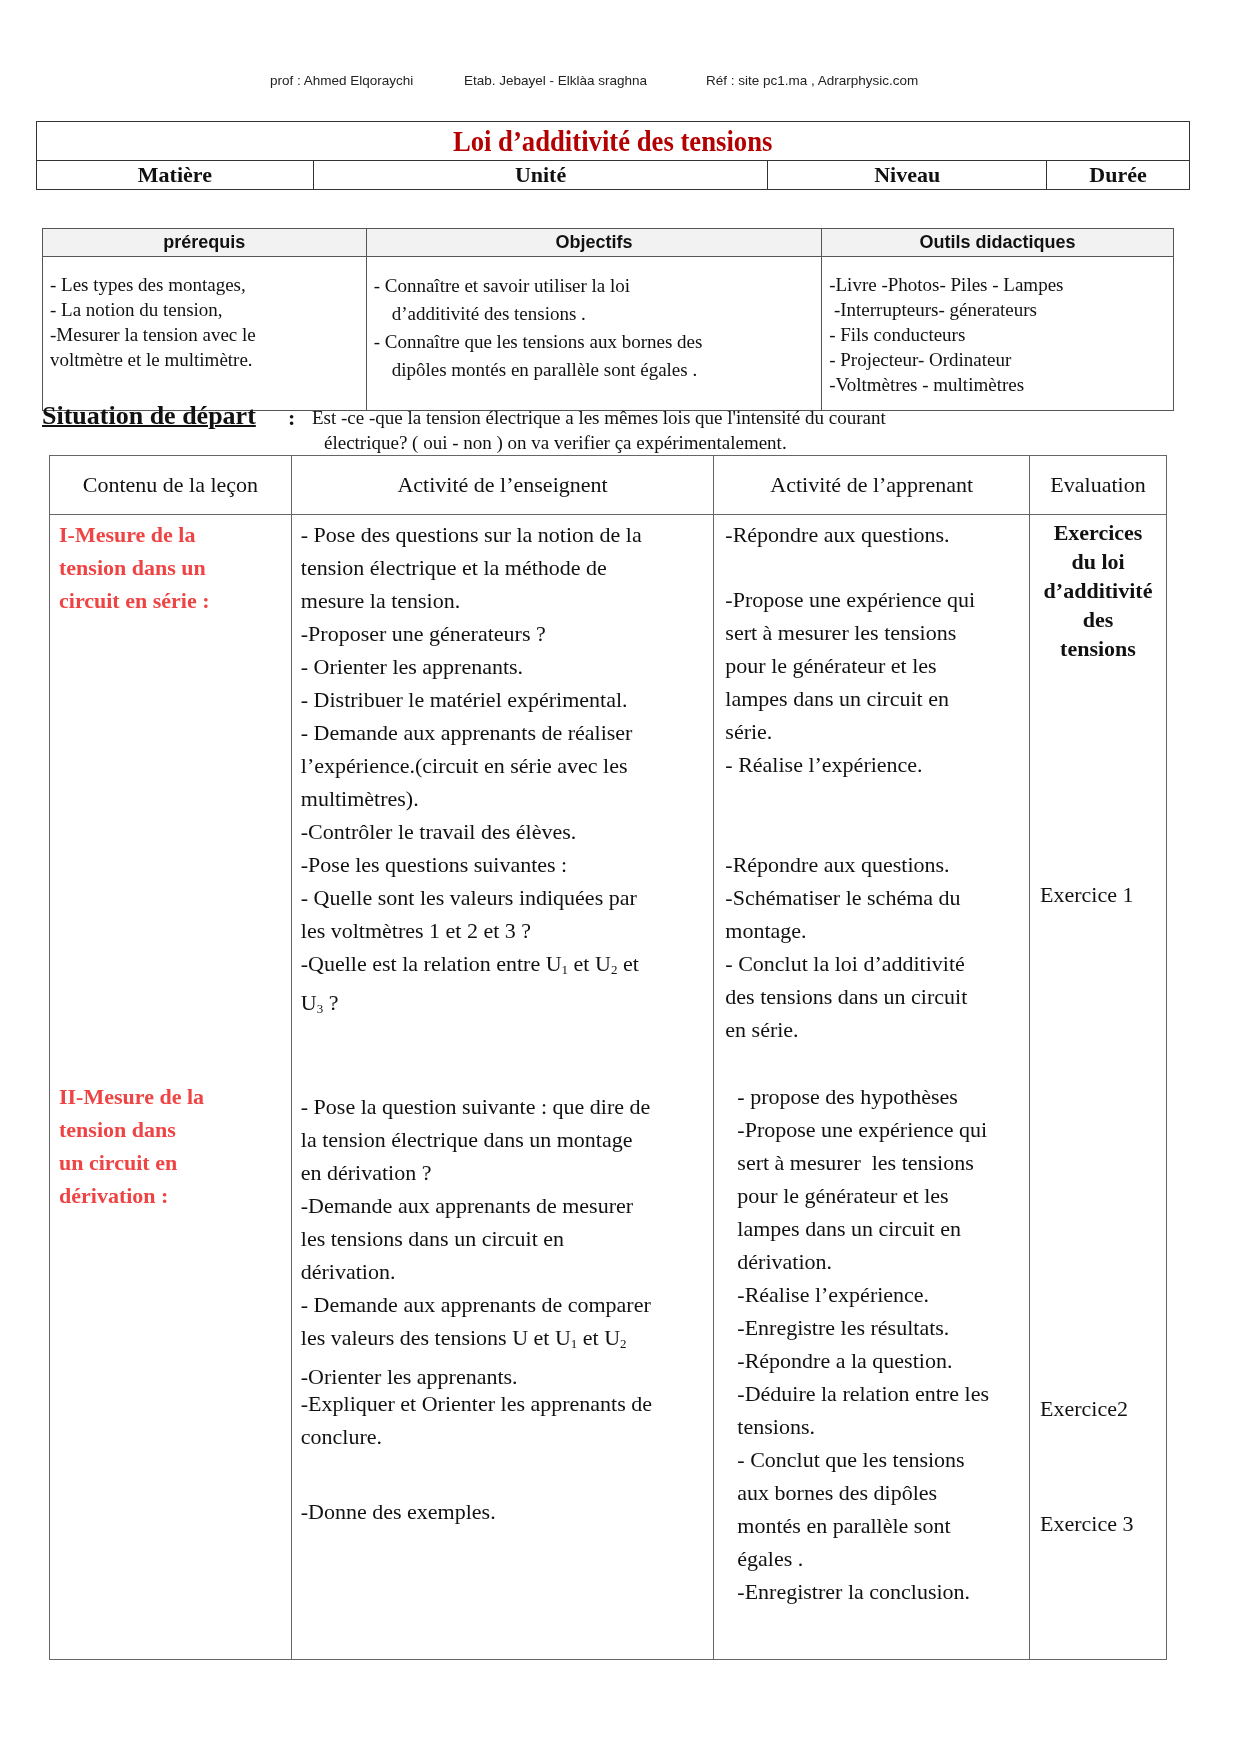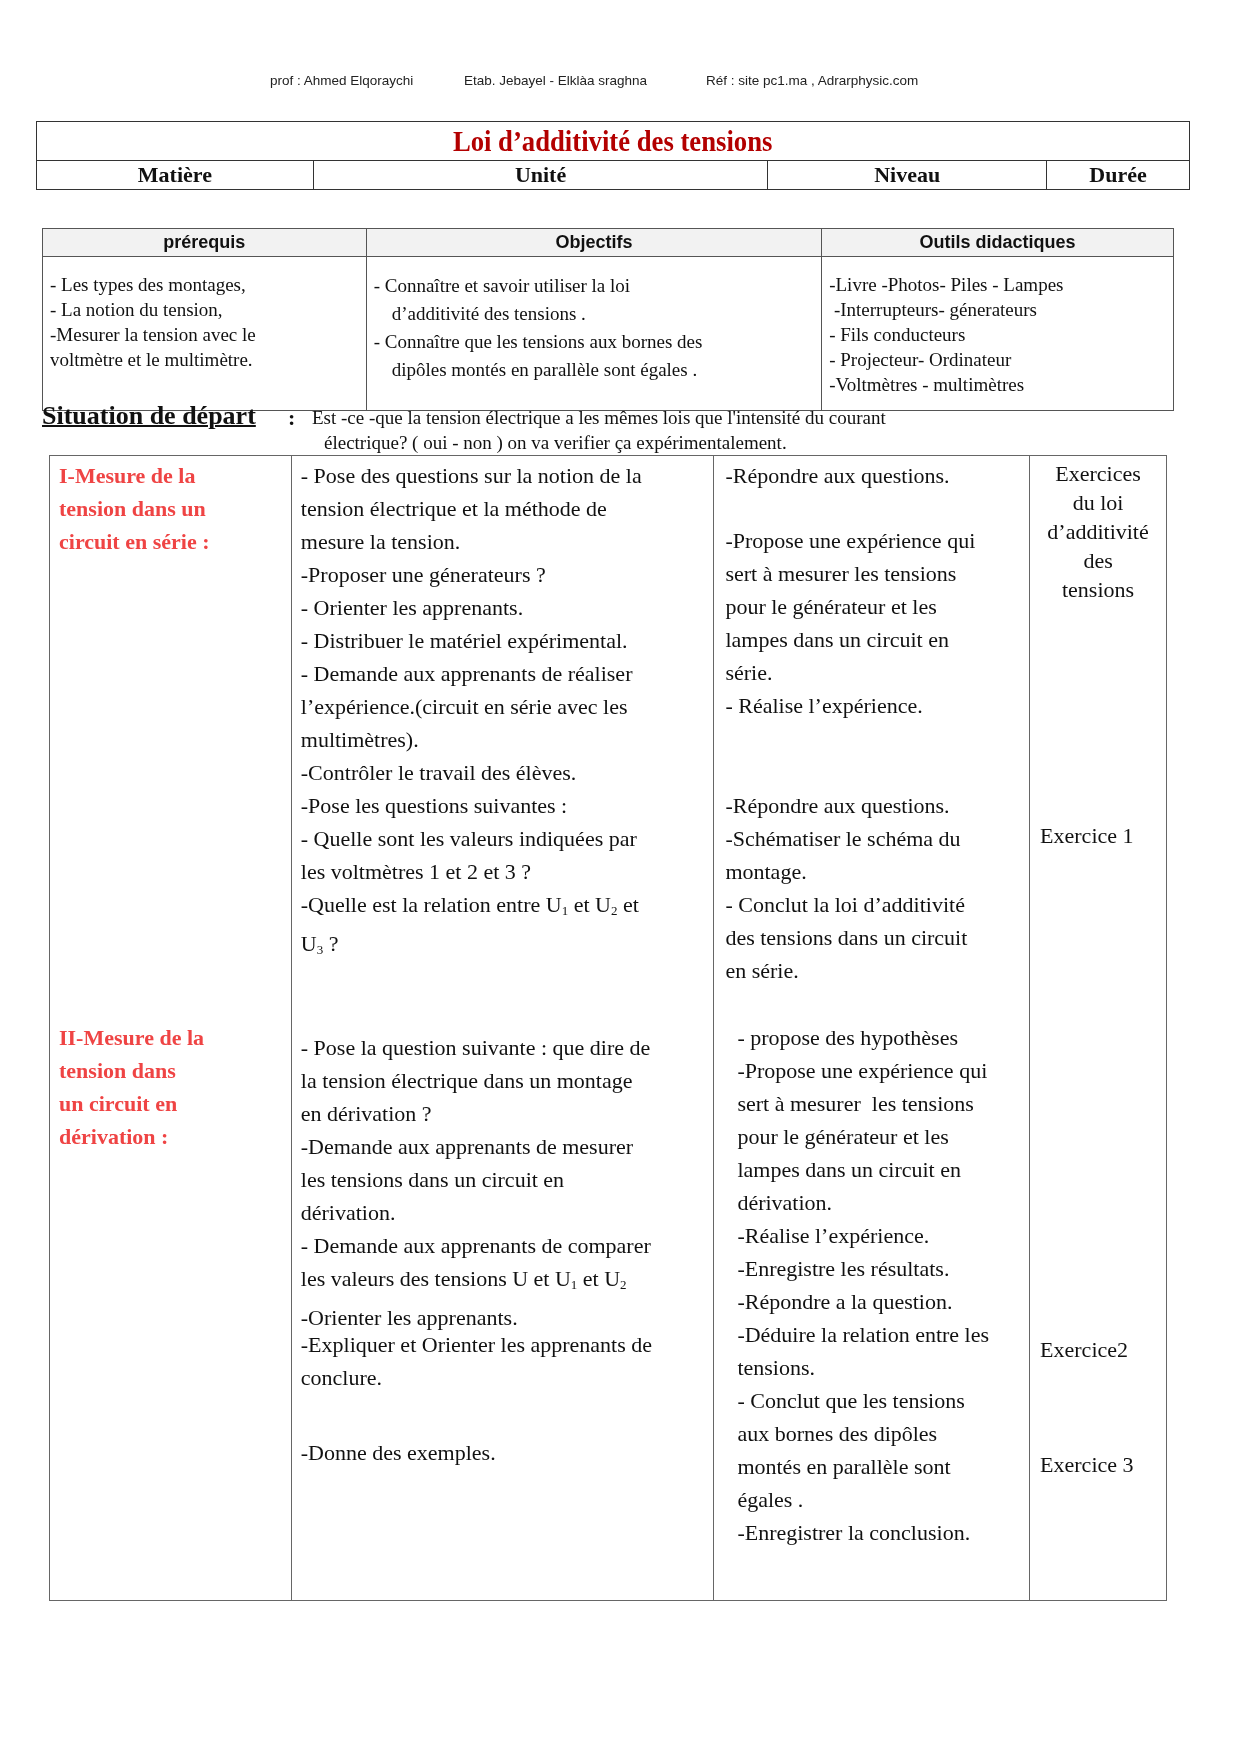--- a/index.html
+++ b/index.html
@@ -37,21 +37,21 @@
   .situation .line2 { position:absolute; left:282px; top:31px; font-size:19px; white-space:nowrap; }
 
   
   #main-table { left:49px; top:455px; width:1118px; }
   #main-table td { border:1.5px solid #666; vertical-align:top; }
   #main-table .hdr td { height:58px; text-align:center; vertical-align:middle; font-size:22px; }
   #main-table .body td { height:1144px; }
   .col-wrap { position:relative; height:1144px; }
   .block { position:absolute; left:0; right:0; font-size:22px; line-height:33px; }
   .red { color:#ef4444; font-weight:bold; }
-  .eval { text-align:center; }
+  .eval { text-align:center;font-weight:bold; }
   sub { font-size:13px; vertical-align:-3px; }
 </style>
 </head>
 <body>
 
 <div class="abs header-line">
   <span style="left:270px">prof : Ahmed Elqoraychi</span>
   <span style="left:464px">Etab. Jebayel - Elklàa sraghna</span>
   <span style="left:706px">Réf : site  pc1.ma  ,  Adrarphysic.com</span>
 </div>
@@ -120,20 +120,26 @@
 </div>
 
 <table id="main-table">
   <colgroup>
       <col style="width:242px">
       <col style="width:423px">
       <col style="width:316px">
       <col style="width:137px">
     </colgroup>
   <tbody>
+      <tr class="hdr">
+    <td>Contenu de la leçon</td>
+    <td>Activité de l’enseignent</td>
+    <td>Activité de l’apprenant</td>
+    <td>Evaluation</td>
+  </tr>
   <tr class="body">
 
     <td>
       <div class="col-wrap">
         <div class="block red" style="top:3px; left:9px;">
           <div>I-Mesure de la</div>
           <div>tension dans un</div>
           <div>circuit en série :</div>
         </div>
         <div class="block red" style="top:565px; left:9px;">

